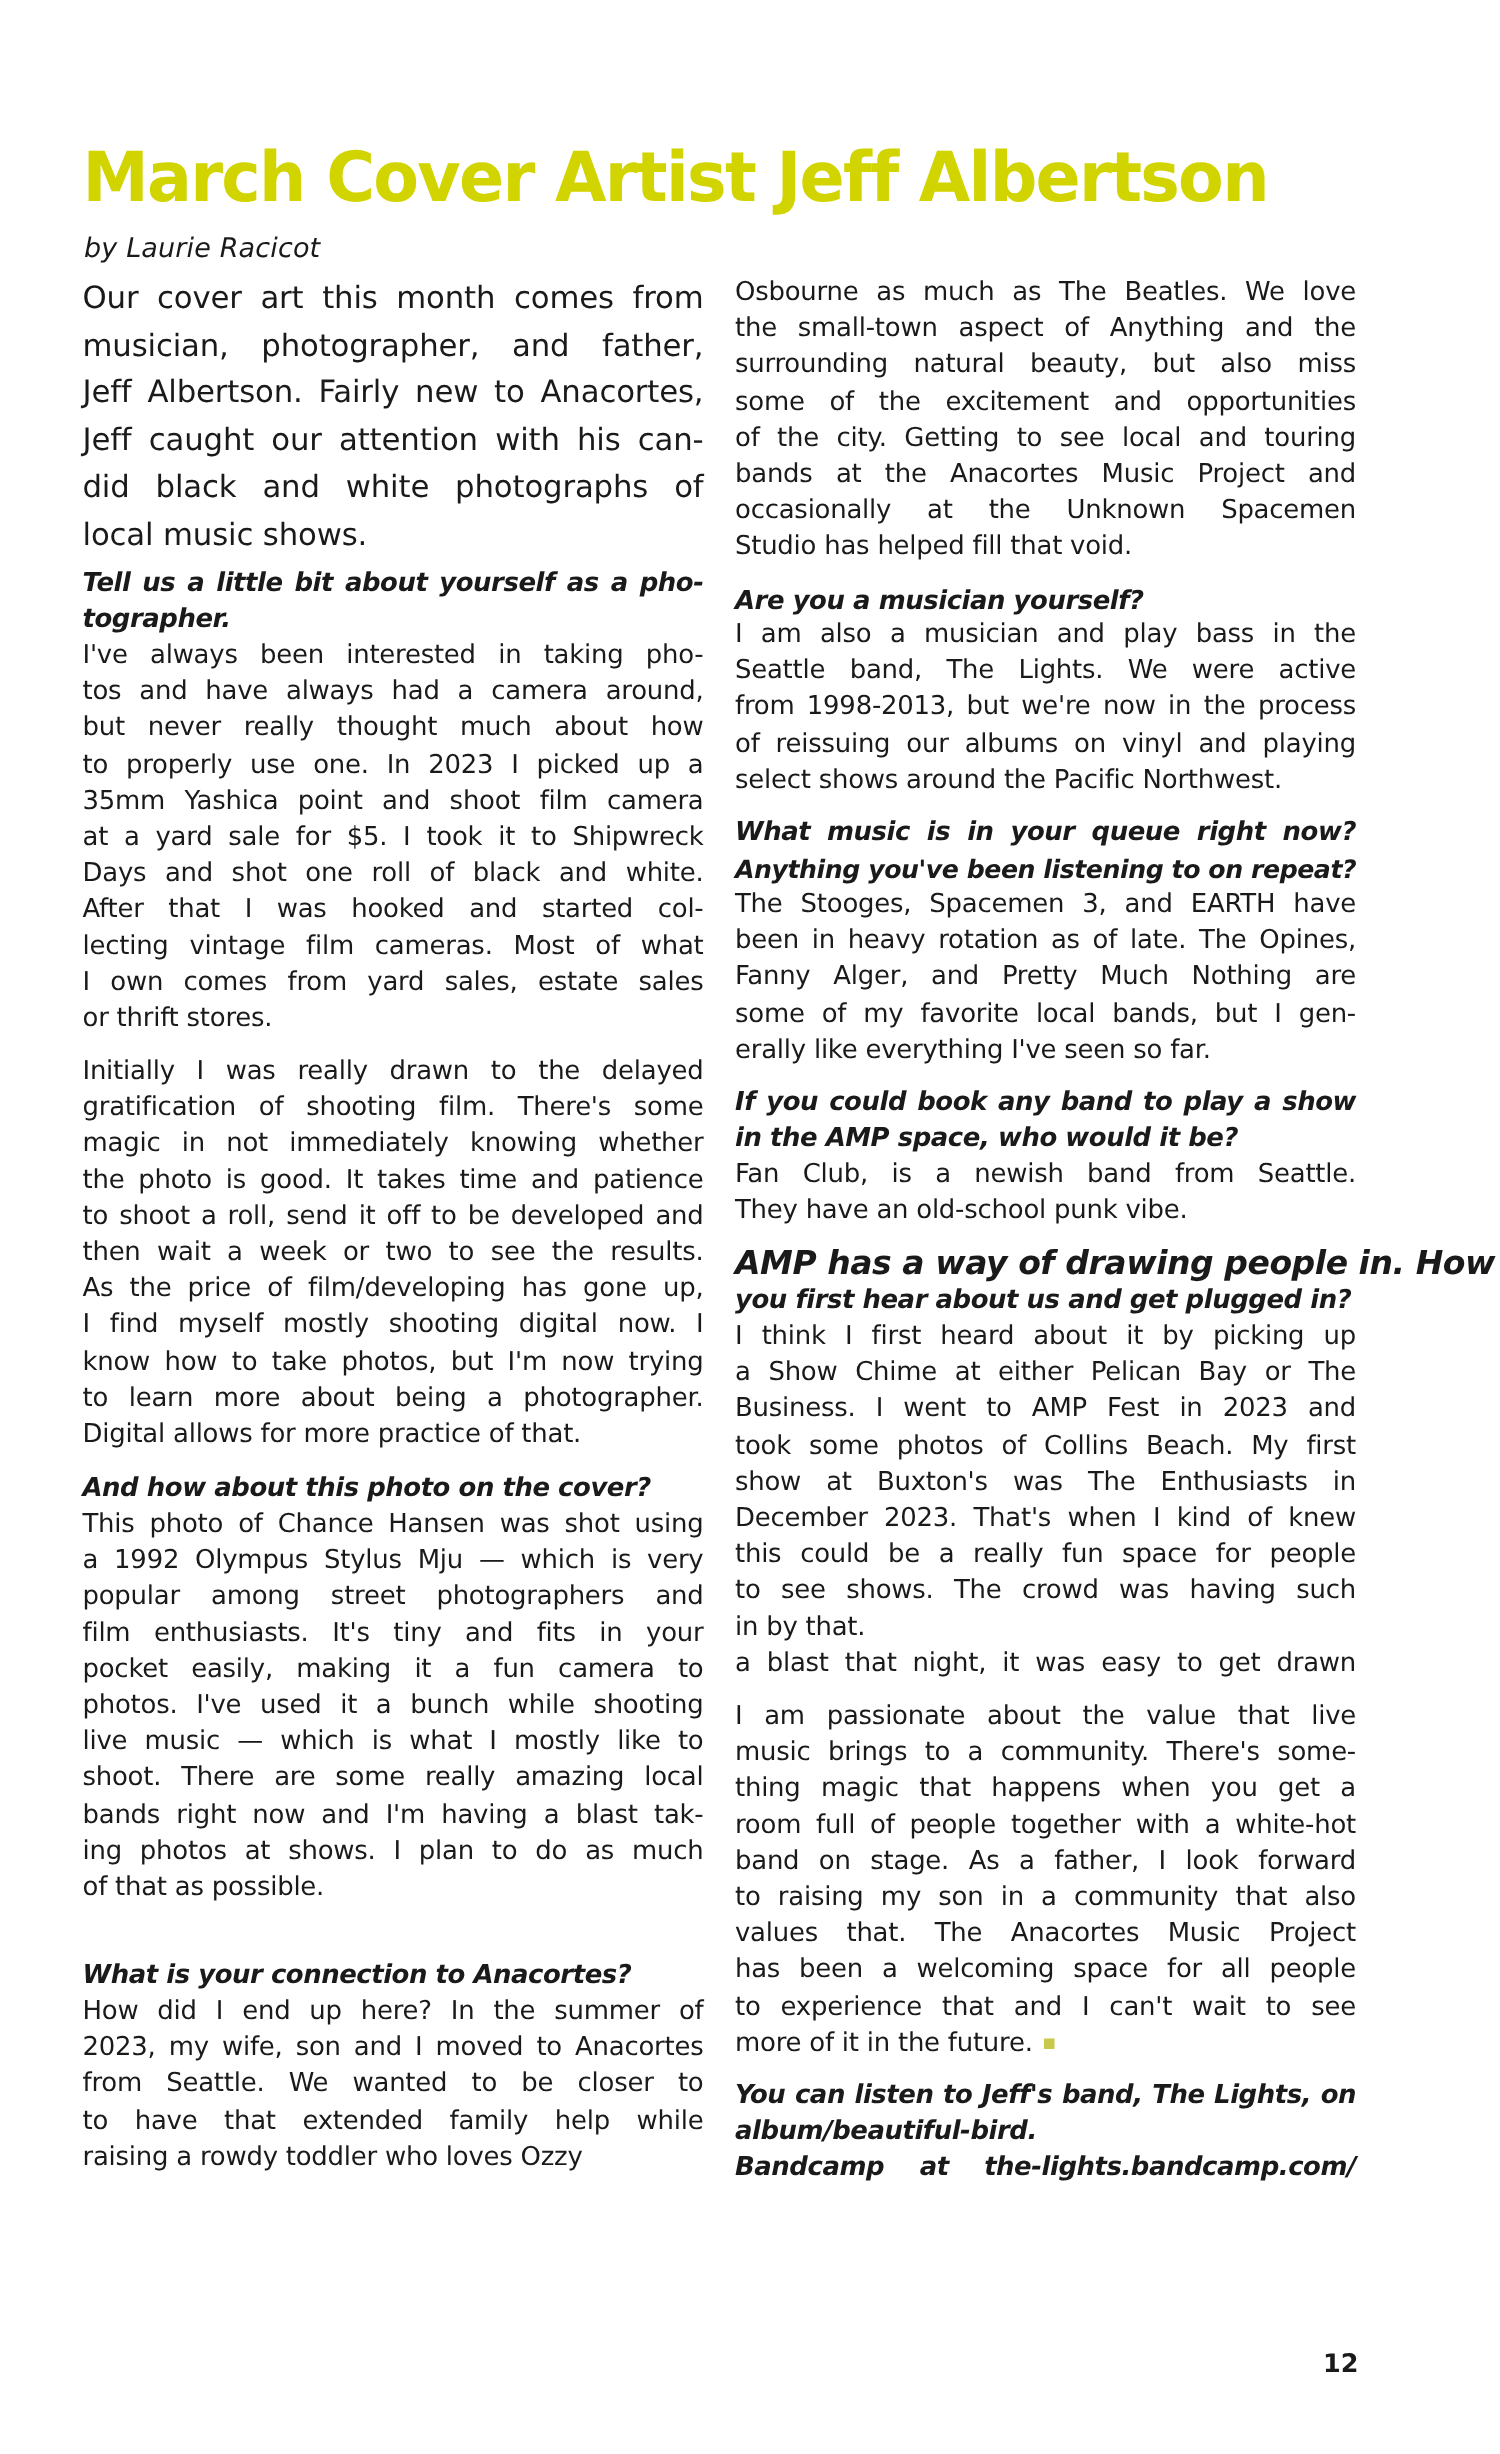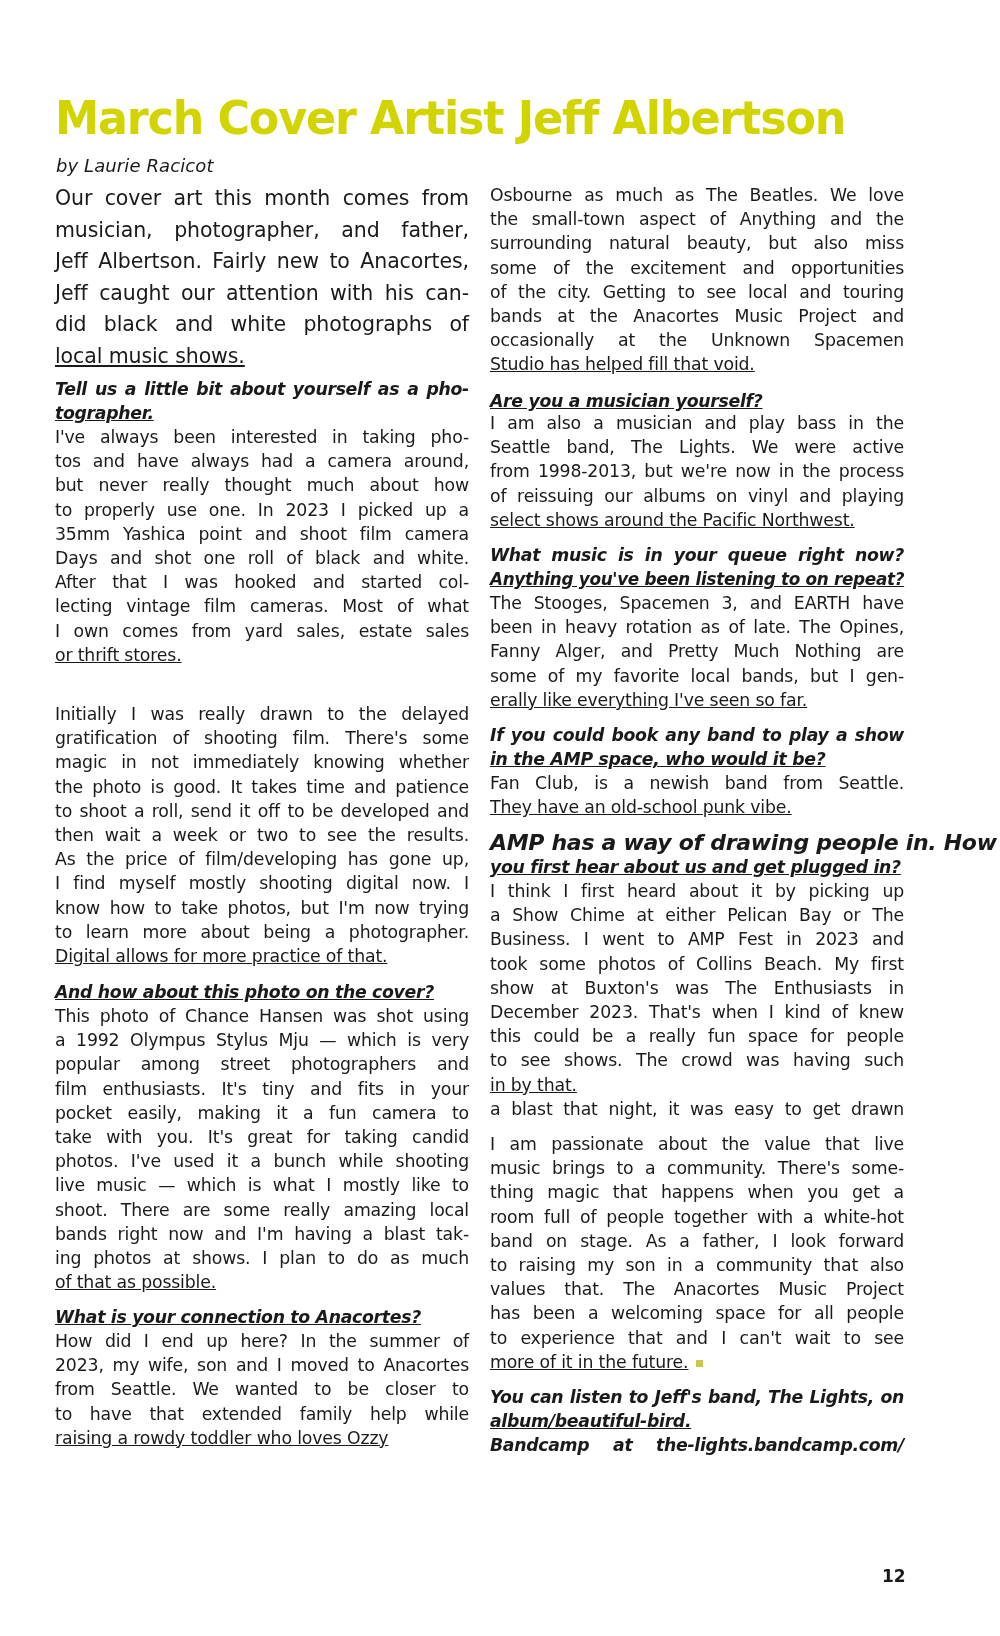--- a/index.html
+++ b/index.html
@@ -11,21 +11,21 @@
            transform: scaleX(0.965); transform-origin: left center; }
   .byline { position: absolute; left: 56px; top: 154px; font-style: italic; font-size: 18px;
             letter-spacing: 0.1px; line-height: 24px; }
   .col { position: absolute; top: 0; width: 414px; }
   .col-left { left: 55px; }
   .col-right { left: 490px; }
   .p { font-size: 17.3px; line-height: 24.2px; text-align: justify; margin: 0; letter-spacing: -0.15px; }
   .lead { font-size: 20.5px; line-height: 31.6px; letter-spacing: -0.1px; }
   .q { font-style: italic; font-weight: bold; font-size: 17.3px; line-height: 24.2px; margin: 0; letter-spacing: -0.3px; }
   .line { display: block; white-space: nowrap; text-align: justify; text-align-last: justify; }
-  .line.last { text-align-last: left; text-decoration: underline; }
+  .line.last { text-align-last: left; }
   .blk { position: absolute; left: 0; width: 414px; }
   .end-mark { display: inline-block; width: 7px; height: 7px; background: #c8c94a; margin-left: 8px; vertical-align: 1px; }
   .page-num { position: absolute; left: 882px; top: 1566px; font-weight: bold; font-size: 17px; }
 </style>
 </head>
 <body>
 
 <h1 class="title">March Cover Artist Jeff Albertson</h1>
 <div class="byline">by Laurie Racicot</div>
 
@@ -41,20 +41,21 @@
   <div class="blk q" style="top:377px">
       <span class="line">Tell us a little bit about yourself as a pho-</span>
       <span class="line last">tographer.</span>
     </div>
   <div class="blk p" style="top:425px">
       <span class="line">I've always been interested in taking pho-</span>
       <span class="line">tos and have always had a camera around,</span>
       <span class="line">but never really thought much about how</span>
       <span class="line">to properly use one. In 2023 I picked up a</span>
       <span class="line">35mm Yashica point and shoot film camera</span>
+      <span class="line">at a yard sale for $5. I took it to Shipwreck</span>
       <span class="line">Days and shot one roll of black and white.</span>
       <span class="line">After that I was hooked and started col-</span>
       <span class="line">lecting vintage film cameras. Most of what</span>
       <span class="line">I own comes from yard sales, estate sales</span>
       <span class="line last">or thrift stores.</span>
     </div>
   <div class="blk p" style="top:702px">
       <span class="line">Initially I was really drawn to the delayed</span>
       <span class="line">gratification of shooting film. There's some</span>
       <span class="line">magic in not immediately knowing whether</span>
@@ -69,21 +70,20 @@
     </div>
   <div class="blk q" style="top:980px">
       <span class="line last">And how about this photo on the cover?</span>
     </div>
   <div class="blk p" style="top:1004px">
       <span class="line">This photo of Chance Hansen was shot using</span>
       <span class="line">a 1992 Olympus Stylus Mju — which is very</span>
       <span class="line">popular among street photographers and</span>
       <span class="line">film enthusiasts. It's tiny and fits in your</span>
       <span class="line">pocket easily, making it a fun camera to</span>
-      <span class="line">take with you. It's great for taking candid</span>
       <span class="line">photos. I've used it a bunch while shooting</span>
       <span class="line">live music — which is what I mostly like to</span>
       <span class="line">shoot. There are some really amazing local</span>
       <span class="line">bands right now and I'm having a blast tak-</span>
       <span class="line">ing photos at shows. I plan to do as much</span>
       <span class="line last">of that as possible.</span>
     </div>
   <div class="blk q" style="top:1305px">
       <span class="line last">What is your connection to Anacortes?</span>
     </div>

